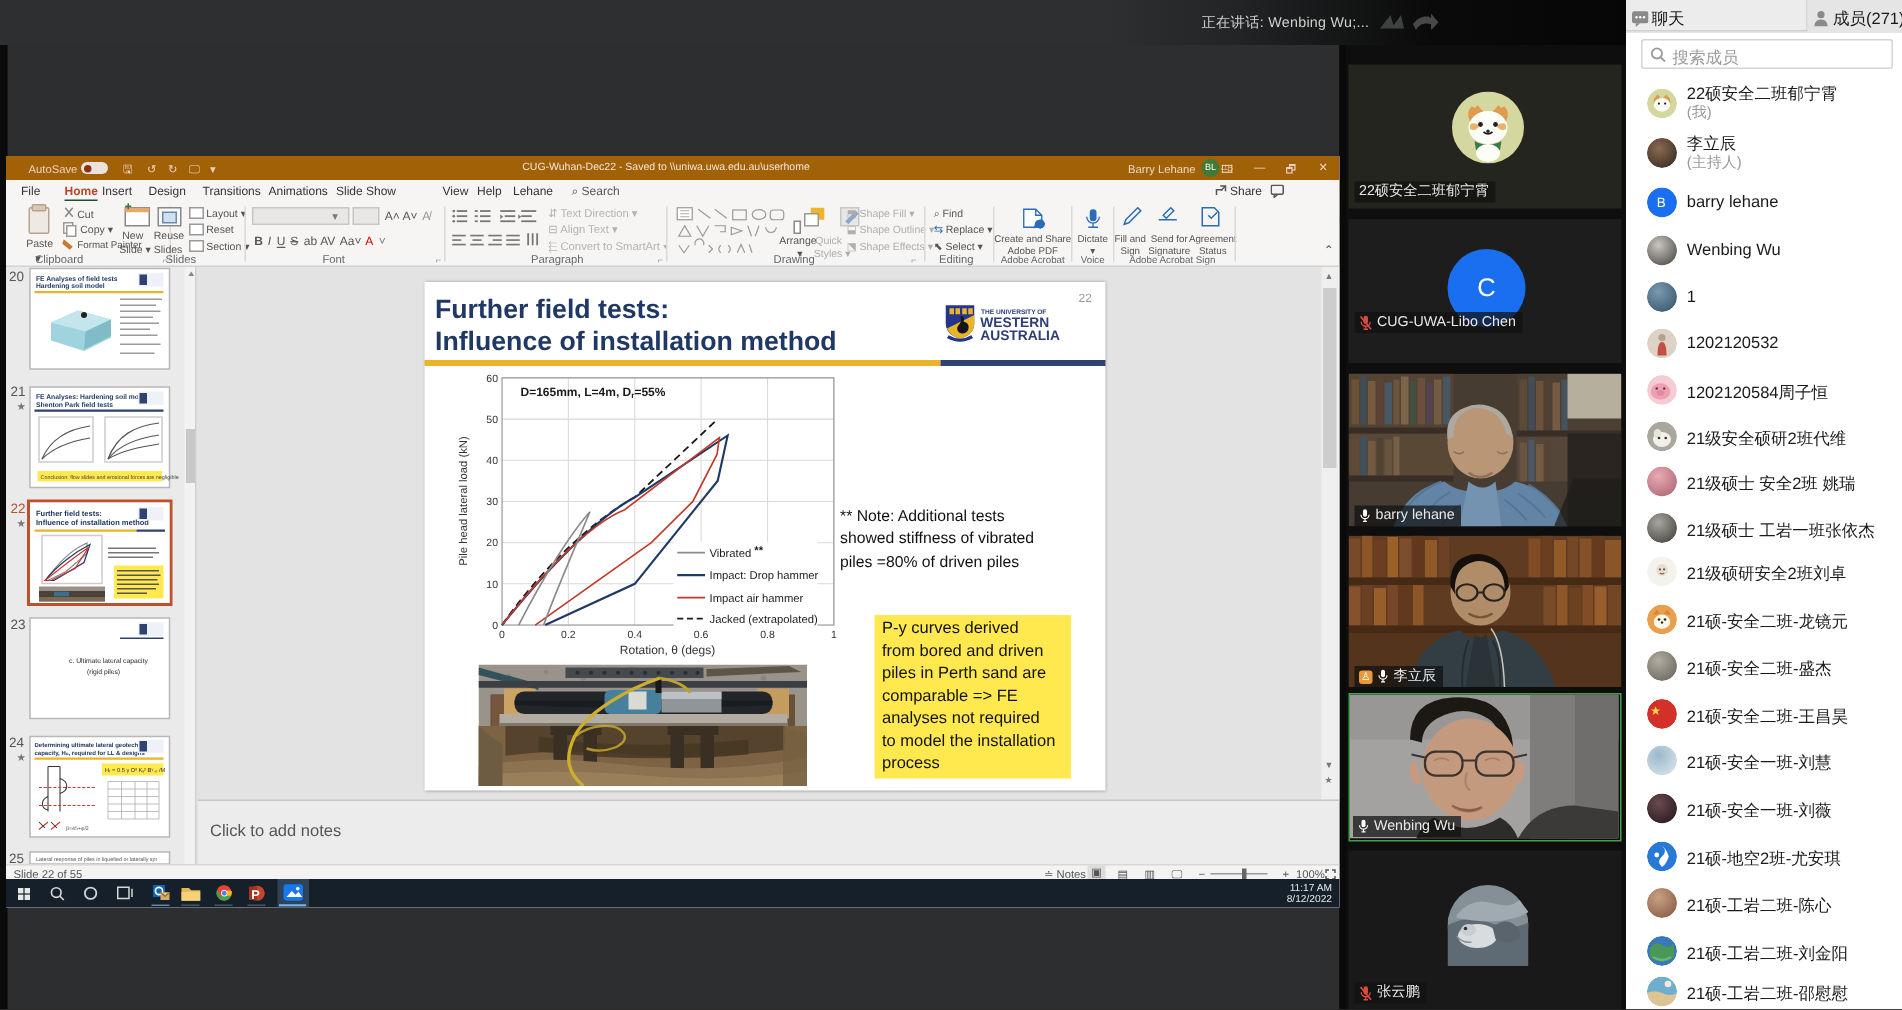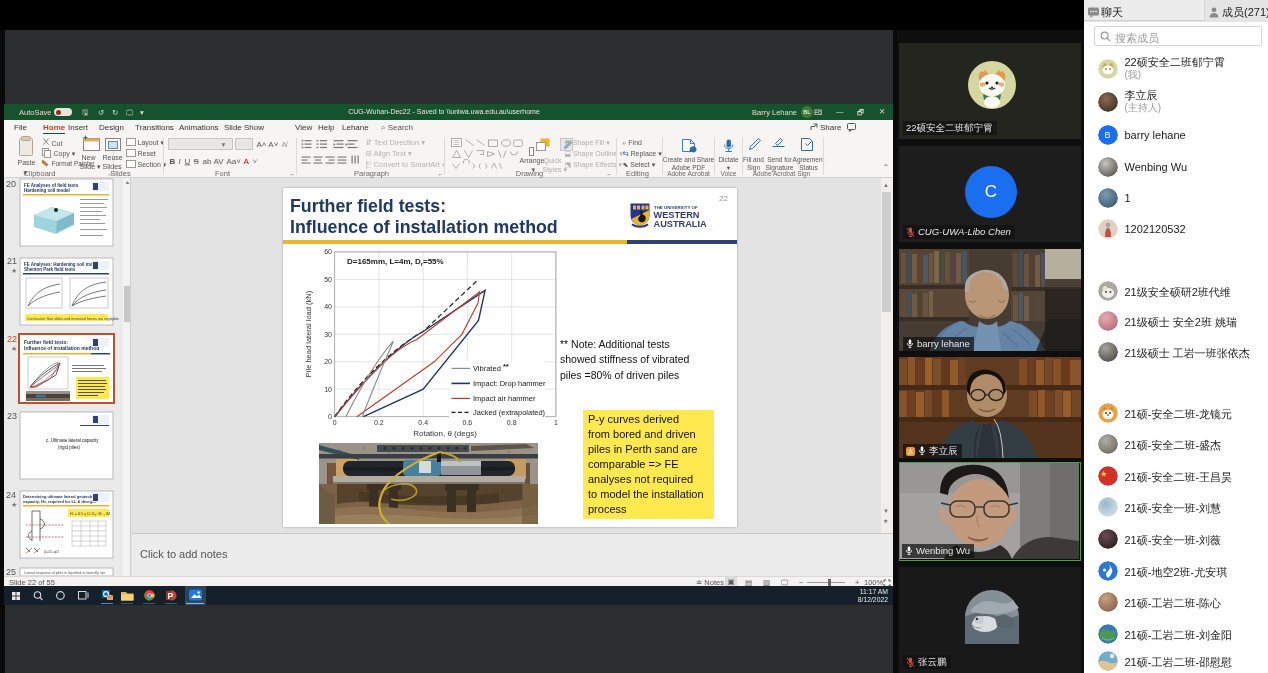--- a/index.html
+++ b/index.html
@@ -9,30 +9,37 @@
 #root { position:relative; width:1268px; height:673px; background:#000; overflow:hidden; }
 .lbl { position:absolute; background:rgba(16,16,16,.72); color:#e8e8e8; font-size:9.5px; line-height:12px; padding:1px 4px 1px 3px; white-space:nowrap; display:flex; align-items:center; gap:3px;}
 .row { position:absolute; left:13.5px; width:168px; height:22px; }
 .row .av { position:absolute; left:0; top:0; width:20px; height:20px; border-radius:50%; overflow:hidden; }
 .row .nm { position:absolute; left:27px; top:4px; font-size:11px; color:#1a1a1a; white-space:nowrap; }
 </style>
 </head>
 <body>
 <div id="root">
 
+<div class="abs" id="topbar" style="left:0;top:0;width:1084px;height:30px;background:linear-gradient(90deg,#2d2f30 0%,#2d2f30 68%,#222425 76%,#0a0a0a 88%,#060606 100%);">
+  <div class="abs" style="left:801px;top:9px;font-size:9.5px;letter-spacing:0.2px;color:#d0d0d0;">正在讲话: Wenbing Wu;...</div>
+  <svg class="abs" style="left:918px;top:6px" width="42" height="20" viewBox="0 0 42 20">
+    <path d="M2 13 L9 4 L11 11 L16 4 L18 13 Z" fill="#3e4041"></path>
+    <path d="M24 10 C28 5 33 4 36 6 L36 3 L41 9 L36 14 L36 10 C32 9 28 10 26 14 Z" fill="#46484a"></path>
+  </svg>
+</div>
 
 <div class="abs" style="left:0;top:30px;width:5px;height:643px;background:#0a0a0a;"></div>
 
 <div class="abs" style="left:5px;top:30px;width:888px;height:643px;background:#2c2e2f;"></div>
 
 <div class="abs" style="left:893px;top:30px;width:4px;height:643px;background:#0a0a0a;"></div>
 
 <div class="abs" id="desktop" style="left:4px;top:104px;width:889px;height:501px;background:#e3e3e3;overflow:hidden;">
 
-  <div class="abs" id="ppt-titlebar" style="left:0;top:0;width:889px;height:28px;background:#14532d;color:#f0cfc2;font-size:7.5px;">
+  <div class="abs" id="ppt-titlebar" style="left:0;top:0;width:889px;height:28px;background:#a16207;color:#f0cfc2;font-size:7.5px;">
     <div class="abs" style="left:15px;top:4px;">AutoSave</div>
     <div class="abs" style="left:50px;top:4px;width:18px;height:8px;border-radius:4px;background:#ece2dc;"></div>
     <div class="abs" style="left:52px;top:5.5px;width:5px;height:5px;border-radius:50%;background:#8a3118;"></div>
     <div class="abs" style="left:78px;top:3px;">🖫</div>
     <div class="abs" style="left:94px;top:4px;">↺</div>
     <div class="abs" style="left:108px;top:4px;">↻</div>
     <div class="abs" style="left:122px;top:4px;">🖵</div>
     <div class="abs" style="left:136px;top:4px;">▾</div>
     <div class="abs" style="left:240px;top:4px;width:400px;text-align:center;color:#f6e3da;font-size:7px;">CUG-Wuhan-Dec22  -  Saved to \\uniwa.uwa.edu.au\userhome</div>
     <div class="abs" style="left:748px;top:4px;color:#f2d5c9;">Barry Lehane</div>
@@ -679,21 +686,21 @@
       <path d="M21 27 q3 2.5 6 0" stroke="#222" stroke-width="1.2" fill="none"></path>
       <circle cx="24" cy="26.5" r="1.1" fill="#222"></circle>
       <path d="M15 33 q9 5 18 0 l-1 6 q-8 3 -16 0 Z" fill="#3a7a46"></path>
       <ellipse cx="24" cy="41" rx="8" ry="6" fill="#fdfdf8"></ellipse>
     </svg>
     <div class="lbl" style="left:4px;bottom:4px;">22硕安全二班郁宁霄</div>
   </div>
 
   <div class="abs" style="left:2px;top:116px;width:182px;height:96px;background:#1d1d1d;overflow:hidden;">
     <div class="abs" style="left:66px;top:20px;width:52px;height:52px;border-radius:50%;background:#1a6ef0;color:#fff;font-size:17px;text-align:center;line-height:52px;">C</div>
-    <div class="lbl" style="left:4px;bottom:3px;font-style:italic;"><svg width="9" height="11" viewBox="0 0 9 11">
+    <div class="lbl" style="left:4px;bottom:20px;"><svg width="9" height="11" viewBox="0 0 9 11">
             <rect x="3" y="0.5" width="3" height="5.5" rx="1.5" fill="#d84b3e"></rect>
             <path d="M1.5 4.5 a3 3 0 0 0 6 0 M4.5 7.5 v2 M3 9.5 h3" stroke="#d84b3e" stroke-width="0.9" fill="none"></path>
             <line x1="1" y1="1" x2="8" y2="9.5" stroke="#d84b3e" stroke-width="1.1"></line>
           </svg>CUG-UWA-Libo Chen</div>
   </div>
 
   <div class="abs" style="left:2px;top:219px;width:182px;height:102px;overflow:hidden;">
     <svg width="182" height="102" viewBox="0 0 182 102">
       <rect width="182" height="102" fill="#4e4237"></rect>
       <g>
@@ -927,20 +934,30 @@
     <div class="nm">1</div>
   </div>
   <div class="row" style="top:218.5px;">
     <div class="av"><svg width="20" height="20" viewBox="0 0 20 20" style="border-radius:50%">
             <circle cx="10" cy="10" r="10" fill="#ded2c6"></circle>
             <circle cx="10" cy="6" r="2.4" fill="#b8a090"></circle>
             <path d="M7 18 q0 -9 3 -9 q3 0 3 9 Z" fill="#c05040"></path>
           </svg></div>
     <div class="nm">1202120532</div>
   </div>
+  <div class="row" style="top:249.5px;">
+    <div class="av"><svg width="20" height="20" viewBox="0 0 20 20" style="border-radius:50%">
+            <circle cx="10" cy="10" r="10" fill="#f6ccd4"></circle>
+            <ellipse cx="9" cy="11" rx="6.5" ry="5.5" fill="#eda0b4"></ellipse>
+            <ellipse cx="9" cy="12" rx="2.6" ry="1.8" fill="#e2879e"></ellipse>
+            <circle cx="6.5" cy="9" r="0.8" fill="#63333f"></circle>
+            <circle cx="11.5" cy="9" r="0.8" fill="#63333f"></circle>
+          </svg></div>
+    <div class="nm">1202120584周子恒</div>
+  </div>
   <div class="row" style="top:280.5px;">
     <div class="av"><svg width="20" height="20" viewBox="0 0 20 20" style="border-radius:50%">
             <circle cx="10" cy="10" r="10" fill="#aaa89e"></circle>
             <ellipse cx="10" cy="12" rx="6" ry="5" fill="#f2f0ea"></ellipse>
             <ellipse cx="7" cy="8" rx="2.5" ry="3" fill="#e8e4da"></ellipse>
             <circle cx="8" cy="11" r="0.9" fill="#333"></circle>
             <circle cx="12.5" cy="11" r="0.9" fill="#333"></circle>
           </svg></div>
     <div class="nm">21级安全硕研2班代维</div>
   </div>
@@ -948,20 +965,30 @@
     <div class="av">
           <div style="width:20px;height:20px;border-radius:50%;background:radial-gradient(circle at 38% 32%, #e8aab2 0%, #b06a78 85%);"></div>
         </div>
     <div class="nm">21级硕士 安全2班 姚瑞</div>
   </div>
   <div class="row" style="top:342px;">
     <div class="av">
           <div style="width:20px;height:20px;border-radius:50%;background:radial-gradient(circle at 38% 32%, #a8a6a0 0%, #4a4842 85%);"></div>
         </div>
     <div class="nm">21级硕士 工岩一班张依杰</div>
+  </div>
+  <div class="row" style="top:371px;">
+    <div class="av"><svg width="20" height="20" viewBox="0 0 20 20" style="border-radius:50%">
+            <circle cx="10" cy="10" r="10" fill="#f4f2ec"></circle>
+            <circle cx="10" cy="9" r="4" fill="#eadfcf"></circle>
+            <circle cx="8.6" cy="8.6" r="0.7" fill="#555"></circle>
+            <circle cx="11.4" cy="8.6" r="0.7" fill="#555"></circle>
+            <path d="M8.5 11 q1.5 1.2 3 0" stroke="#8a6a50" stroke-width="0.7" fill="none"></path>
+          </svg></div>
+    <div class="nm">21级硕研安全2班刘卓</div>
   </div>
   <div class="row" style="top:403px;">
     <div class="av"><svg width="20" height="20" viewBox="0 0 20 20" style="border-radius:50%">
             <circle cx="10" cy="10" r="10" fill="#e8a04c"></circle>
             <path d="M4 7 l2.5 -3.5 2 2.5 Z" fill="#d2853a"></path>
             <path d="M16 7 l-2.5 -3.5 -2 2.5 Z" fill="#d2853a"></path>
             <ellipse cx="10" cy="11.5" rx="5.5" ry="4.8" fill="#fdf6ea"></ellipse>
             <circle cx="8" cy="10" r="0.9" fill="#3a2a1a"></circle>
             <circle cx="12" cy="10" r="0.9" fill="#3a2a1a"></circle>
             <circle cx="10" cy="12" r="0.8" fill="#3a2a1a"></circle>

